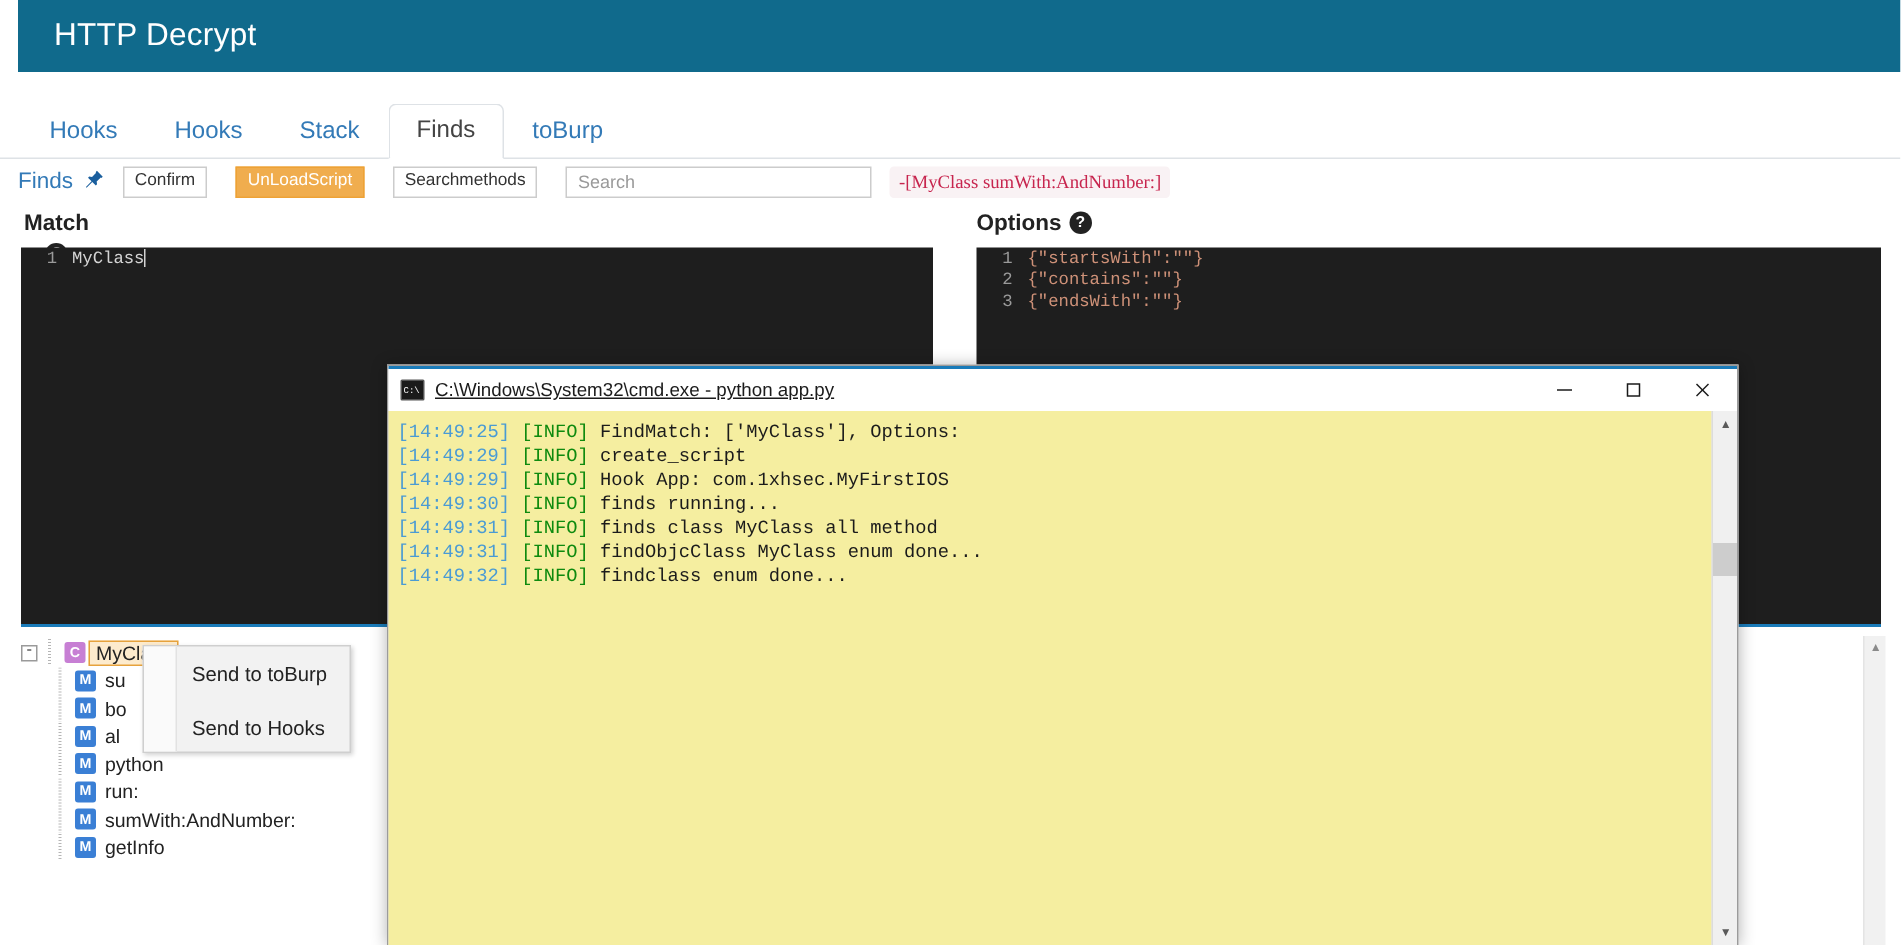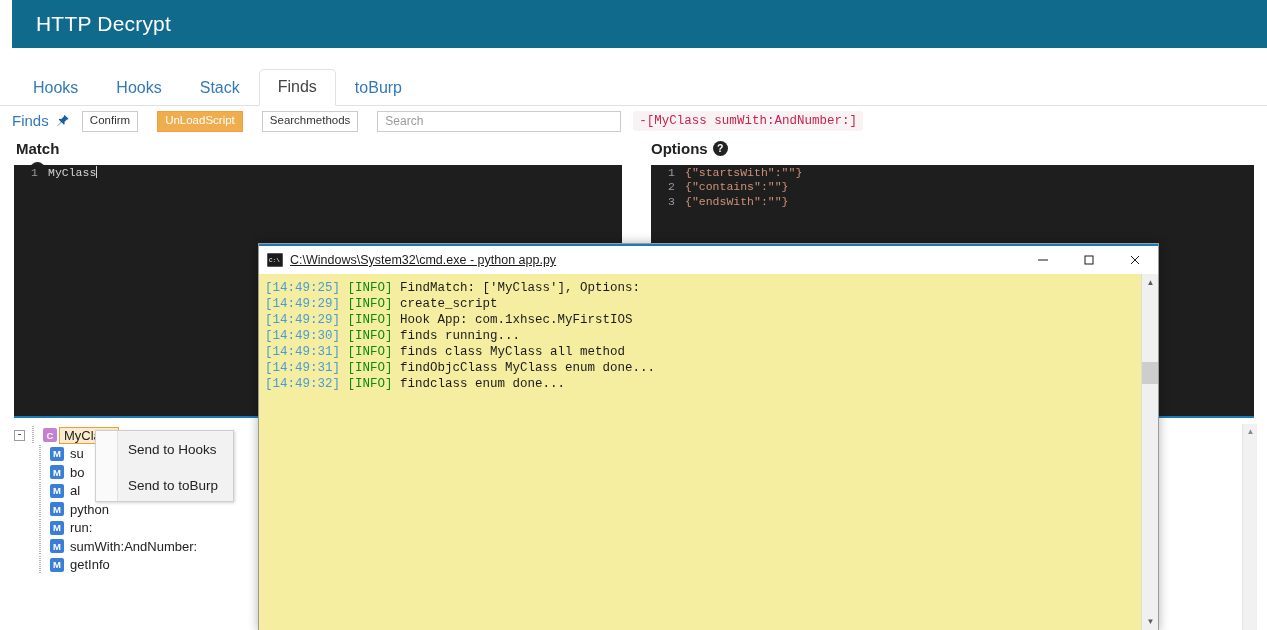--- a/index.html
+++ b/index.html
@@ -53,27 +53,27 @@
   .btn {
     font-size: 11.5px; color: #333; background: #fff;
     border: 1px solid #ccc; padding: 2px 7px 3px 7px;
     display: flex; align-items: center; cursor: pointer;
     margin-left: -1px; white-space: nowrap; line-height: 1;
   }
   .btn.warn { background: #f0ad4e; border-color: #eea236; color: #fff; }
   .search-input {
     font-size: 12px; color: #555; background:#fff;
     border: 1px solid #ccc; margin-left: -1px;
-    padding: 2px 7px; width: 244px; height: 21px; outline: none;
+    padding: 2px 7px; width: 204px; height: 21px; outline: none;
     font-family: "Liberation Sans", sans-serif;
   }
   .search-input::placeholder { color: #9a9a9a; }
   .sel-sig {
     margin-left: 12px; font-size: 12.5px;
-    font-family: Liberation Mono, monospace;
+    font-family: Liberation Serif, serif;
     color: #c7254e; background: #f9f2f4;
     padding: 3px 6px; border-radius: 3px; white-space: nowrap;
   }
 
   
   .panel-heads {
     position: absolute; left: 0; top: 140px; width: 1267px; height: 22px;
   }
   .panel-head {
     position: absolute; font-size: 15px; font-weight: bold; color: #222;
@@ -350,22 +350,22 @@
       <span class="node-label">getInfo</span>
     </div>
 
   </div>
 
   <div class="right-scroll">
     <div class="rs-arrow">▲</div>
   </div>
 
   <div class="ctxmenu">
+    <div class="ctx-item">Send to toBurp</div>
     <div class="ctx-item">Send to Hooks</div>
-    <div class="ctx-item">Send to toBurp</div>
   </div>
 
   <div class="cmdwin">
     <div class="cmd-title">
       <span class="cmd-ico"></span>
       <span class="cmd-title-text">C:\Windows\System32\cmd.exe - python  app.py</span>
       <span class="wbtns">
         <span class="wbtn">
           <svg width="14" height="14" viewBox="0 0 14 14">
               <line x1="2" y1="7" x2="12" y2="7" stroke="#1b1b1b" stroke-width="1"></line>

